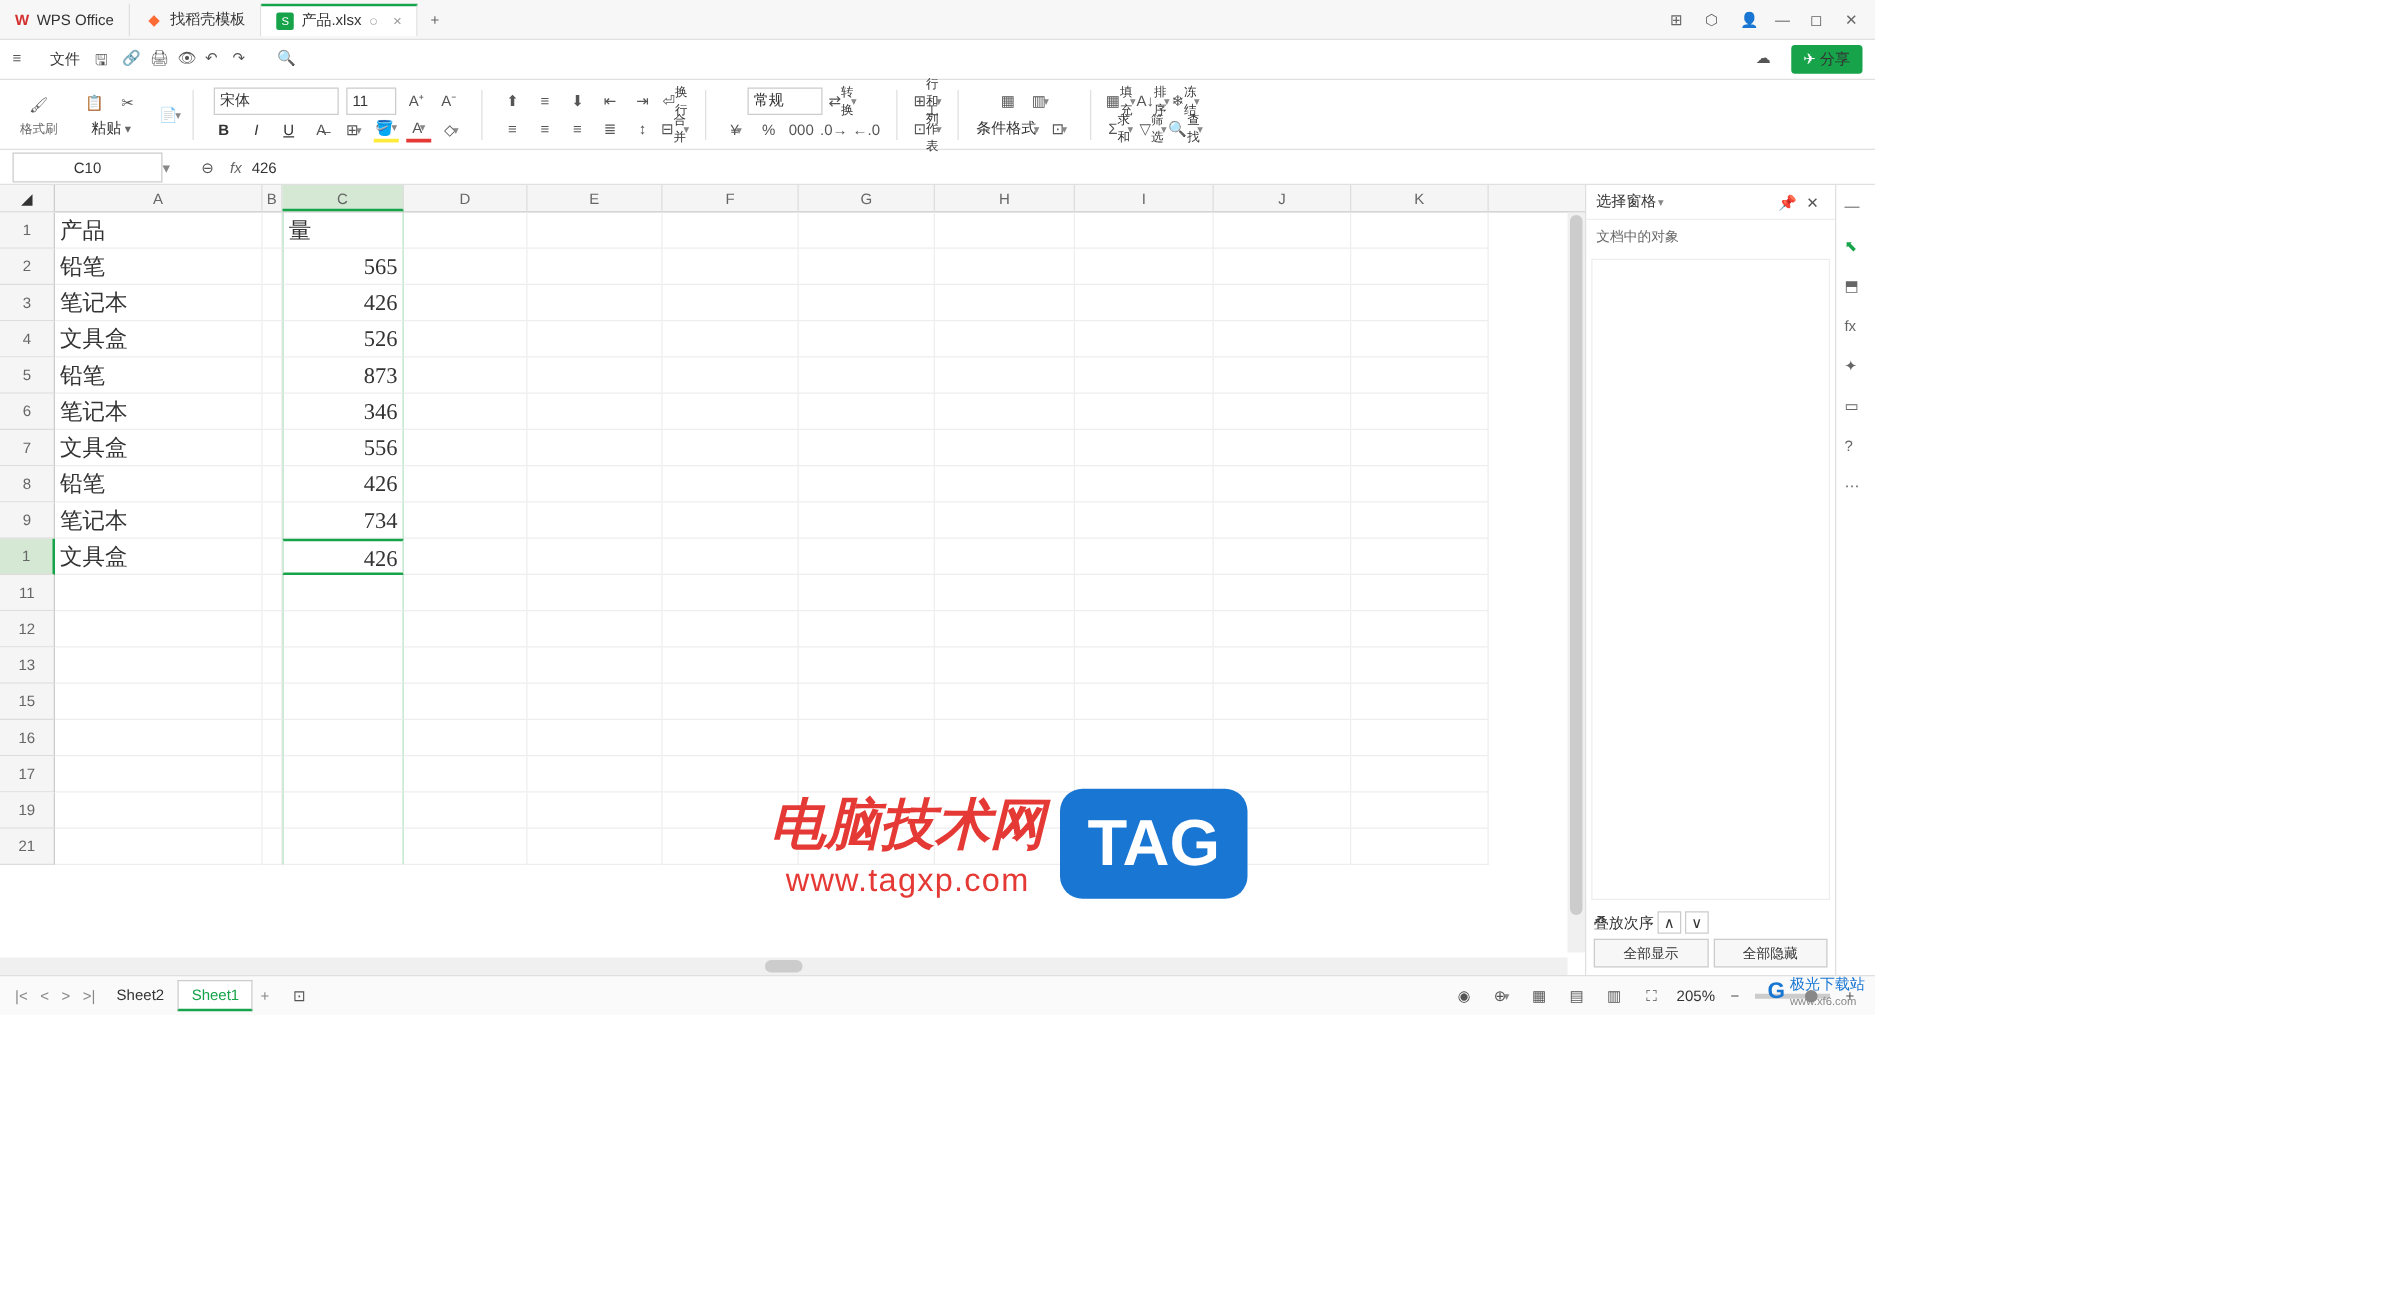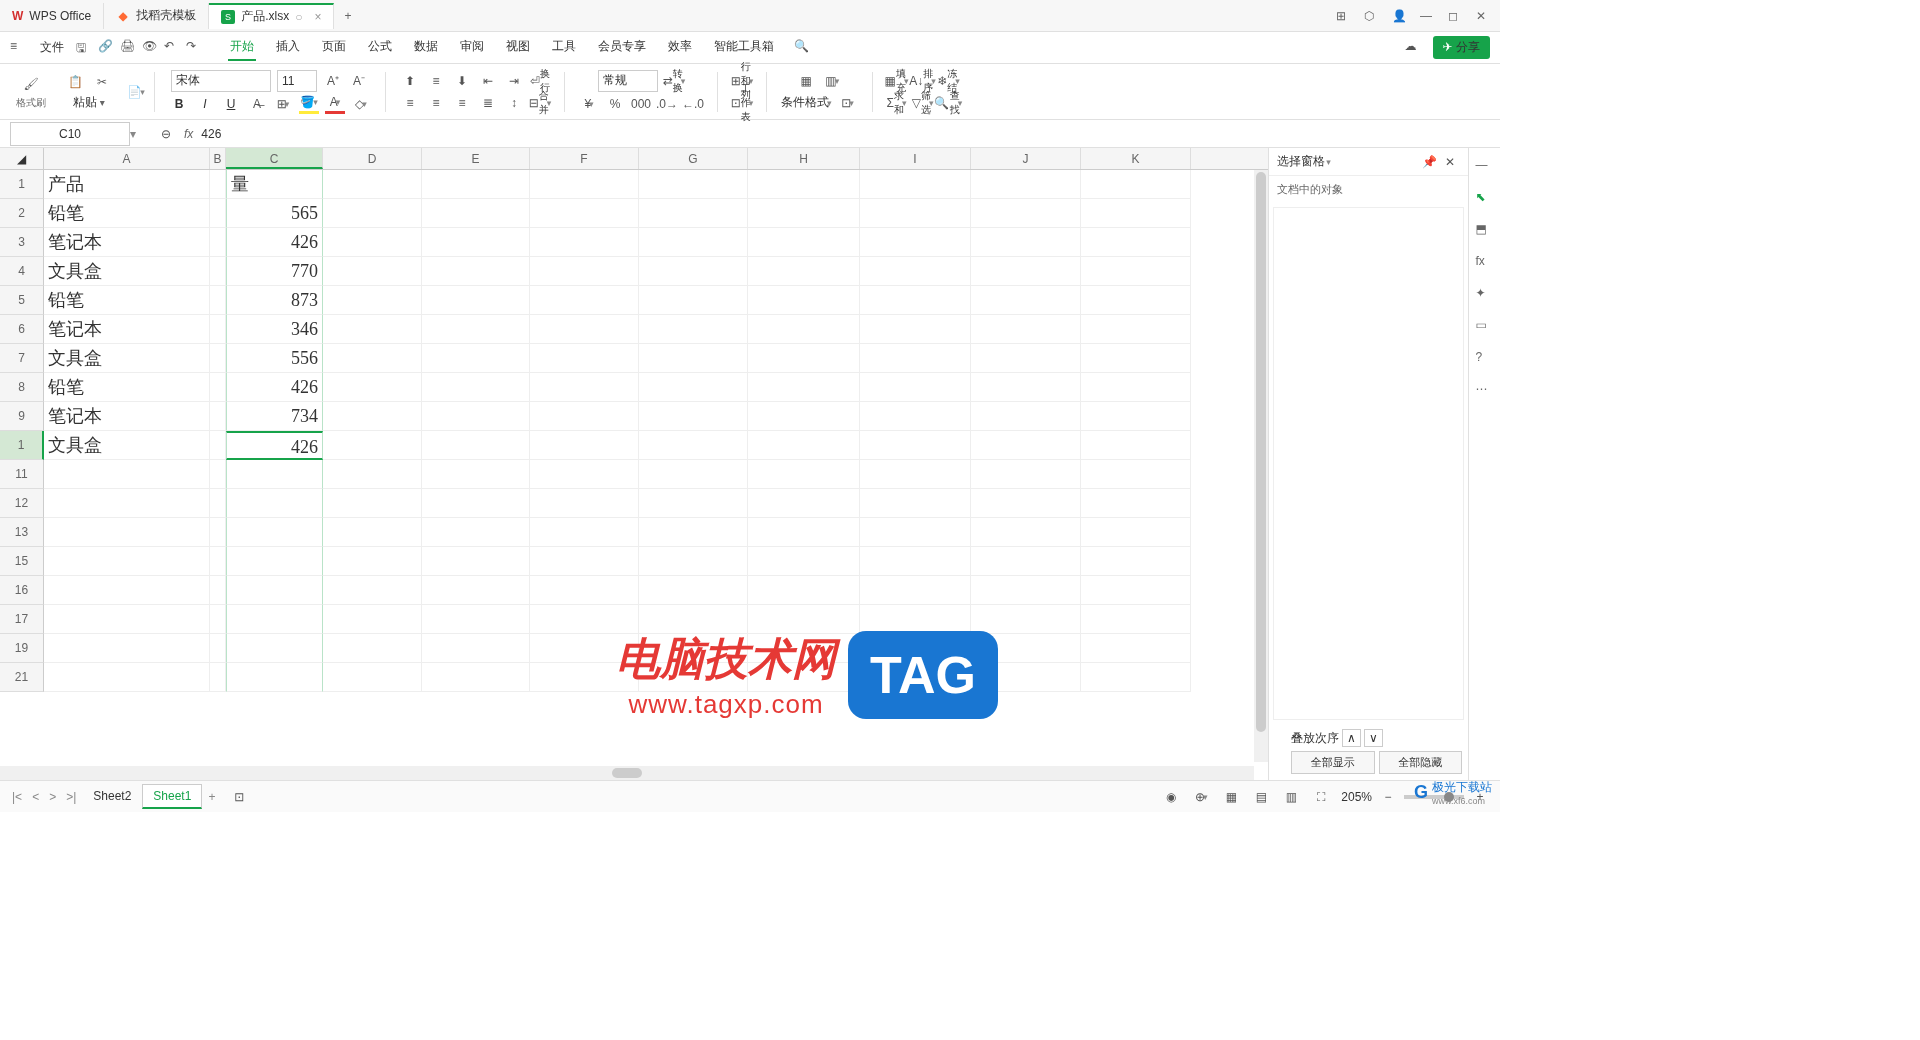--- a/index.html
+++ b/index.html
@@ -50,21 +50,21 @@
 .row-h.sel{background:#d4e8d4;border-right:2px solid #16a34a;}
 .cell{border-right:1px solid #eee;border-bottom:1px solid #eee;padding:2px 4px;line-height:25px;font-size:18px;font-family:"SimSun",serif;}
 .cell.num{text-align:right;}
 .cell.selected{border:2px solid #16a34a;}
 .cell.col-sel{border-left:1px solid rgba(22,163,74,0.3);border-right:1px solid rgba(22,163,74,0.3);}
 .side-panel{width:200px;border-left:1px solid #e0e0e0;display:flex;flex-direction:column;}
 .side-header{height:28px;display:flex;align-items:center;padding:0 8px;border-bottom:1px solid #eee;}
 .side-title{flex:1;}
 .side-sub{padding:6px 8px;font-size:11px;color:#666;}
 .side-body{flex:1;margin:4px;border:1px solid #eee;}
-.side-footer{padding:6px;margin-left:16px;}
+.side-footer{padding:6px;}
 .stack-label{font-size:11px;}
 .side-btns{display:flex;gap:4px;margin-top:4px;}
 .side-btn{flex:1;border:1px solid #ccc;background:#f7f7f7;padding:3px;text-align:center;font-size:11px;cursor:pointer;}
 .side-icons{width:32px;border-left:1px solid #e0e0e0;display:flex;flex-direction:column;align-items:center;gap:14px;padding-top:10px;}
 .side-icn{width:18px;height:18px;cursor:pointer;color:#666;}
 .statusbar{position:absolute;bottom:0;left:0;right:0;height:32px;border-top:1px solid #e0e0e0;display:flex;align-items:center;background:#fafafa;}
 .sheet-tabs{display:flex;align-items:center;gap:2px;padding-left:8px;}
 .nav-arrow{padding:0 4px;color:#888;cursor:pointer;}
 .sheet-tab{padding:4px 10px;cursor:pointer;border:1px solid transparent;}
 .sheet-tab.active{background:#fff;border:1px solid #ccc;border-bottom:2px solid #16a34a;color:#16a34a;}
@@ -115,33 +115,20 @@
 
 <div class="menubar">
   <span class="menu-icon">≡</span>
   <span class="file-label">文件</span>
   <span class="menu-icon">🖫</span>
   <span class="menu-icon">🔗</span>
   <span class="menu-icon">🖨</span>
   <span class="menu-icon">👁</span>
   <span class="menu-icon">↶</span>
   <span class="menu-icon">↷</span>
-  <div class="menu-tabs" id="menu-tabs">
-      <span class="menu-tab active">开始</span>
-      <span class="menu-tab">插入</span>
-      <span class="menu-tab">页面</span>
-      <span class="menu-tab">公式</span>
-      <span class="menu-tab">数据</span>
-      <span class="menu-tab">审阅</span>
-      <span class="menu-tab">视图</span>
-      <span class="menu-tab">工具</span>
-      <span class="menu-tab">会员专享</span>
-      <span class="menu-tab">效率</span>
-      <span class="menu-tab">智能工具箱</span>
-    </div>
   <span class="menu-icon" style="margin-left:14px">🔍</span>
   <div class="menubar-right">
     <span class="menu-icon">☁</span>
     <span class="share-btn">✈ <span>分享</span></span>
   </div>
 </div>
 
 <div class="ribbon">
   <div class="rgroup">
     <span class="ricn">🖌</span>
@@ -317,21 +304,21 @@
             <div class="cell" style="width: 109px;"></div>
             <div class="cell" style="width: 112px;"></div>
             <div class="cell" style="width: 111px;"></div>
             <div class="cell" style="width: 110px;"></div>
             <div class="cell" style="width: 110px;"></div>
           </div>
           <div class="row">
             <div class="row-h">4</div>
             <div class="cell" style="width: 166px;">文具盒</div>
             <div class="cell" style="width: 16px;"></div>
-            <div class="cell num col-sel" style="width: 97px;">770</div>
+            <div class="cell num col-sel" style="width: 97px;">526</div>
             <div class="cell" style="width: 99px;"></div>
             <div class="cell" style="width: 108px;"></div>
             <div class="cell" style="width: 109px;"></div>
             <div class="cell" style="width: 109px;"></div>
             <div class="cell" style="width: 112px;"></div>
             <div class="cell" style="width: 111px;"></div>
             <div class="cell" style="width: 110px;"></div>
             <div class="cell" style="width: 110px;"></div>
           </div>
           <div class="row">

